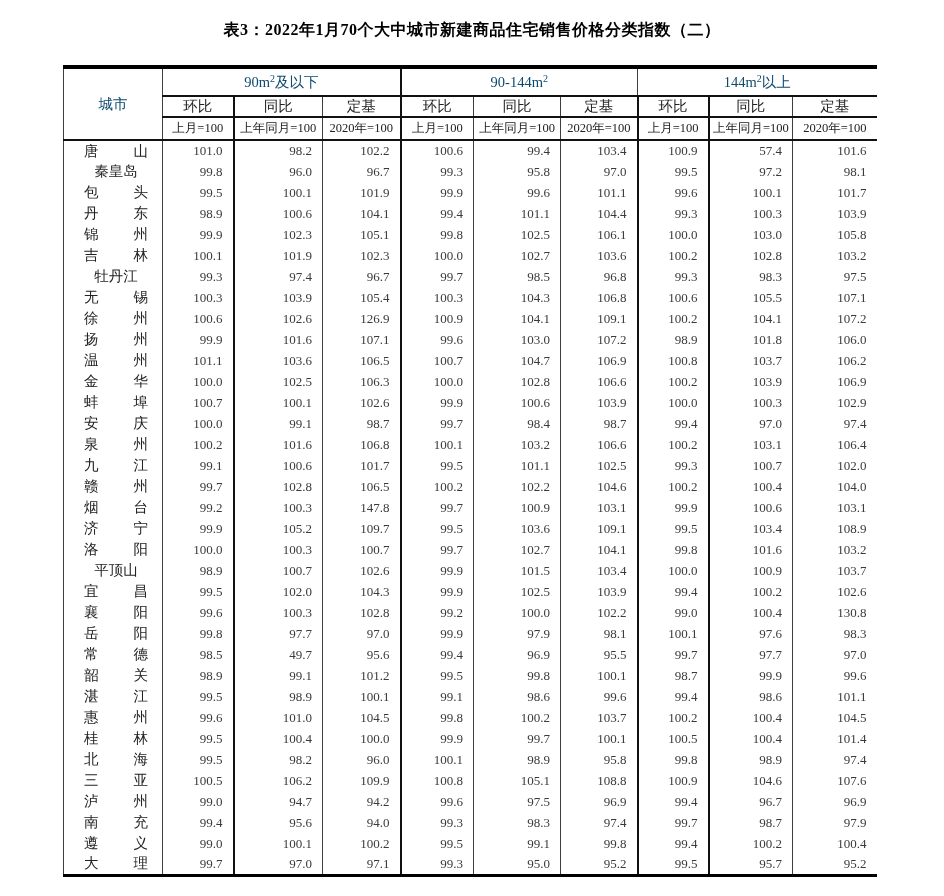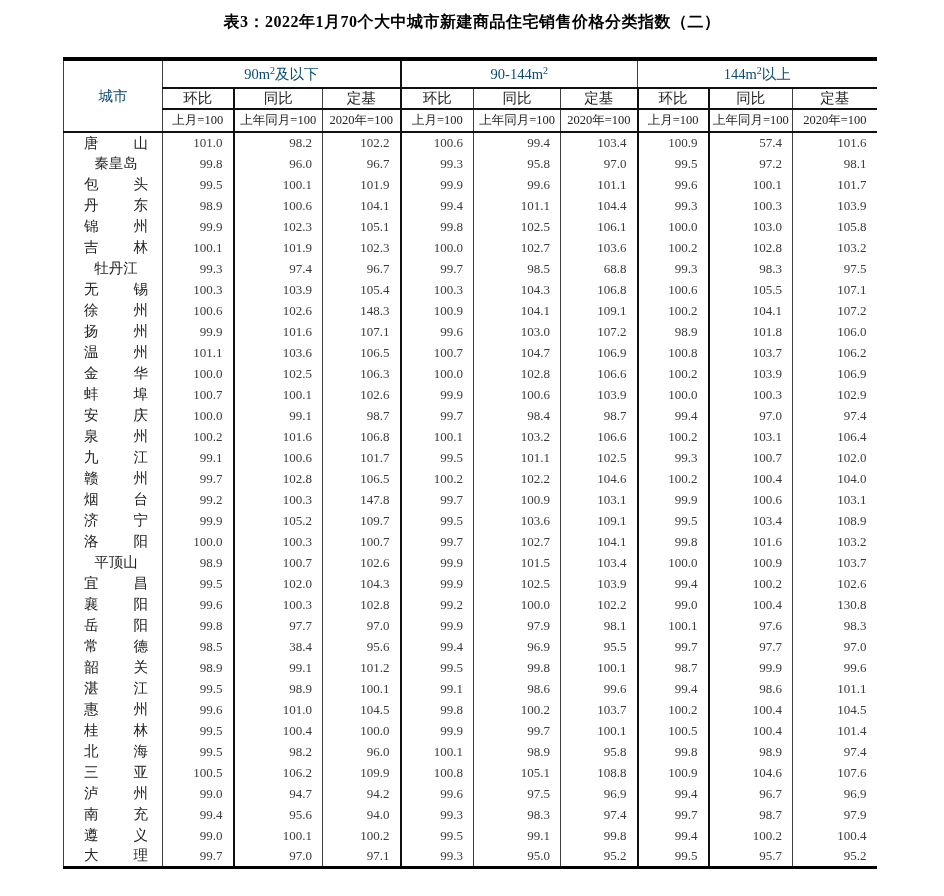--- a/index.html
+++ b/index.html
@@ -4,21 +4,21 @@
 <style>
   * { margin: 0; padding: 0; box-sizing: border-box; }
   html, body {
     width: 944px; height: 896px;
     background: #ffffff;
     font-family: "Liberation Serif", "DejaVu Serif", serif;
     color: #333333;
     overflow: hidden;
   }
   .page-title {
-    padding-top: 12px;
+    padding-top: 20px;
     text-align: center;
     font-size: 16px;
     font-weight: bold;
     color: #000000;
     letter-spacing: 0.5px;
   }
   table.price-table {
     border-collapse: collapse;
     table-layout: fixed;
     margin-left: 63px;
@@ -218,21 +218,21 @@
             <span>牡</span>
             <span>丹</span>
             <span>江</span>
           </div>
         </td>
     <td class="num">99.3</td>
     <td class="num bL2">97.4</td>
     <td class="num">96.7</td>
     <td class="num bL2">99.7</td>
     <td class="num">98.5</td>
-    <td class="num">68.8</td>
+    <td class="num">96.8</td>
     <td class="num bL2">99.3</td>
     <td class="num bL2">98.3</td>
     <td class="num">97.5</td>
   </tr>
 
   <tr>
     <td class="city-cell">
           <div class="city-name spread">
             <span>无</span>
             <span>锡</span>
@@ -251,21 +251,21 @@
 
   <tr>
     <td class="city-cell">
           <div class="city-name spread">
             <span>徐</span>
             <span>州</span>
           </div>
         </td>
     <td class="num">100.6</td>
     <td class="num bL2">102.6</td>
-    <td class="num">148.3</td>
+    <td class="num">126.9</td>
     <td class="num bL2">100.9</td>
     <td class="num">104.1</td>
     <td class="num">109.1</td>
     <td class="num bL2">100.2</td>
     <td class="num bL2">104.1</td>
     <td class="num">107.2</td>
   </tr>
 
   <tr>
     <td class="city-cell">
@@ -539,21 +539,21 @@
   </tr>
 
   <tr>
     <td class="city-cell">
           <div class="city-name spread">
             <span>常</span>
             <span>德</span>
           </div>
         </td>
     <td class="num">98.5</td>
-    <td class="num bL2">38.4</td>
+    <td class="num bL2">49.7</td>
     <td class="num">95.6</td>
     <td class="num bL2">99.4</td>
     <td class="num">96.9</td>
     <td class="num">95.5</td>
     <td class="num bL2">99.7</td>
     <td class="num bL2">97.7</td>
     <td class="num">97.0</td>
   </tr>
 
   <tr>

